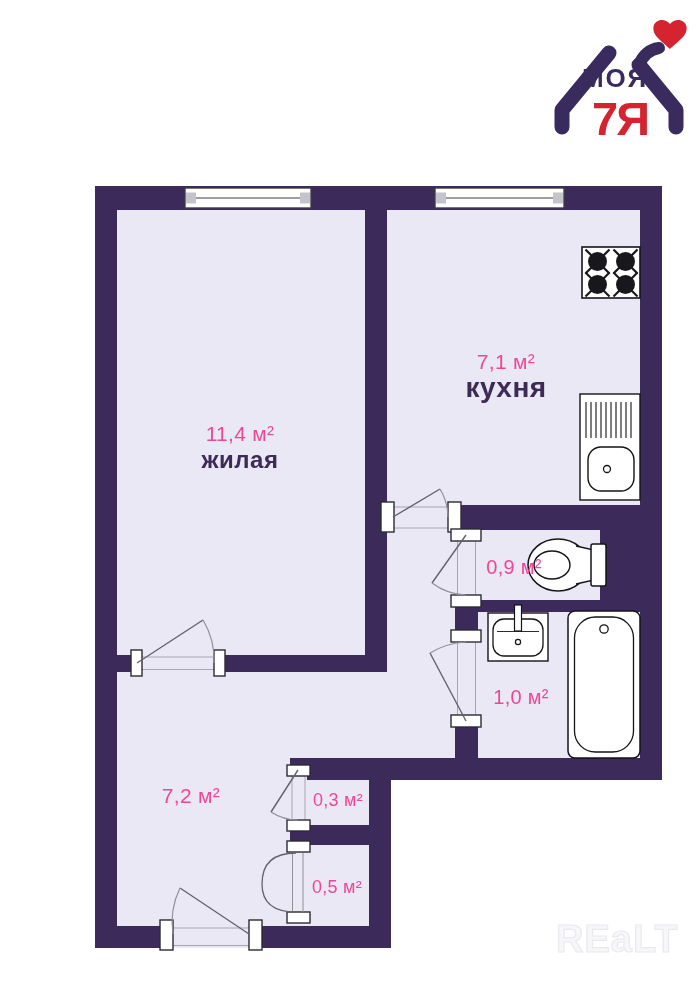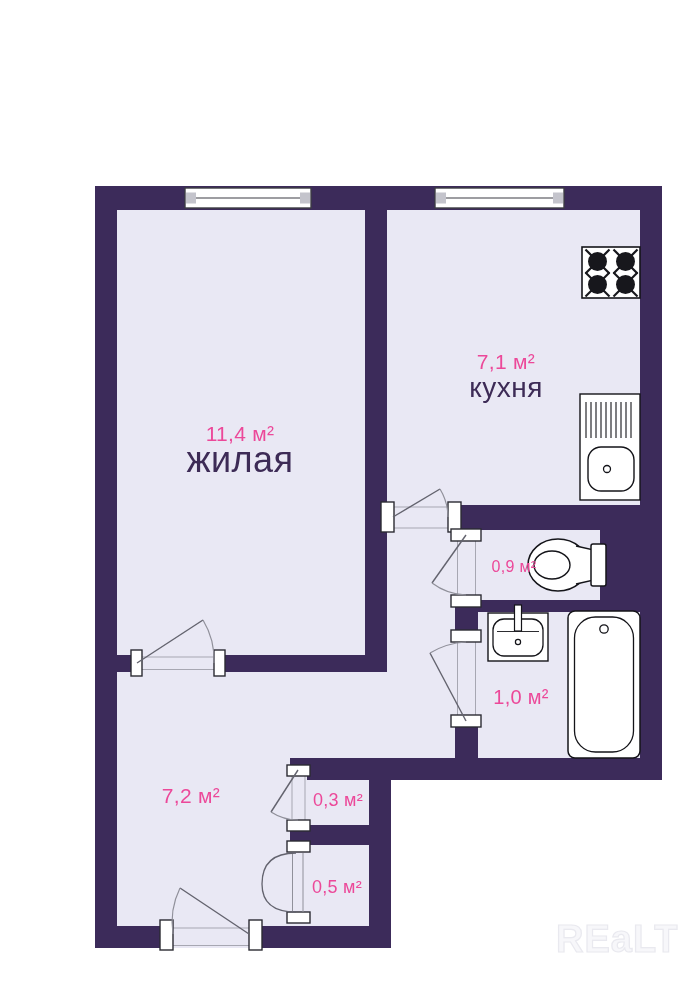--- a/index.html
+++ b/index.html
@@ -3,21 +3,21 @@
 <meta charset="utf-8">
 <style>
   html,body{margin:0;padding:0;background:#ffffff;}
   .stage{
     position:relative;width:700px;height:985px;background:#ffffff;overflow:hidden;
     font-family:"Liberation Sans","DejaVu Sans",sans-serif;
   }
   .plan-svg{position:absolute;left:0;top:0;}
   .lbl{position:absolute;transform:translate(-50%,-50%);white-space:nowrap;line-height:1;}
   .area{font-size:21px;color:#ec4899;letter-spacing:.3px;}
-  .rname{font-weight:400;color:#3d2b56;letter-spacing:.5px;}
+  .rname{font-weight:700;color:#3d2b56;letter-spacing:.5px;}
   .logo{position:absolute;left:543px;top:8px;width:152px;height:138px;}
   .watermark{
     position:absolute;left:556px;top:918px;font-size:38px;font-weight:700;
     letter-spacing:1px;color:#f7f7fa;-webkit-text-stroke:1.2px #e9e9ef;
   }
 </style>
 </head>
 <body>
 
 <div class="stage">
@@ -187,31 +187,43 @@
     </g>
 
     <g>
       <rect x="568" y="611" width="72" height="147" rx="7" fill="#ffffff" stroke="#141419" stroke-width="1.5"></rect>
       <rect x="574.5" y="617" width="59" height="135" rx="21" fill="none" stroke="#141419" stroke-width="1.3"></rect>
       <circle cx="604" cy="629" r="4.2" fill="none" stroke="#141419" stroke-width="1.3"></circle>
     </g>
   </svg>
 
   <div class="lbl area" style="left:240px;top:433px">11,4 м²</div>
-  <div class="lbl rname" style="left:240px;top:460px;font-size:36px">жилая</div>
+  <div class="lbl rname" style="left:240px;top:460px;font-size:24px">жилая</div>
 
   <div class="lbl area" style="left:506px;top:361px">7,1 м²</div>
   <div class="lbl rname" style="left:506px;top:388px;font-size:28px">кухня</div>
 
-  <div class="lbl area" style="left:514px;top:567px;font-size:16px">0,9 м²</div>
+  <div class="lbl area" style="left:514px;top:567px;font-size:20px">0,9 м²</div>
 
   <div class="lbl area" style="left:521px;top:697px;font-size:20px">1,0 м²</div>
 
   <div class="lbl area" style="left:191px;top:795px">7,2 м²</div>
 
   <div class="lbl area" style="left:338px;top:800px;font-size:18px">0,3 м²</div>
 
   <div class="lbl area" style="left:337px;top:887px;font-size:18px">0,5 м²</div>
 
+  <div class="logo">
+    <svg width="152" height="138" viewBox="0 0 152 138">
+      <g fill="none" stroke="#3a2b5e" stroke-width="15" stroke-linecap="round" stroke-linejoin="round">
+        <path d="M 19 119 L 19 102 L 66 45"></path>
+        <path d="M 133 119 L 133 102 L 96 57"></path>
+        <path d="M 96 57 Q 102 42 116 40" stroke-width="12"></path>
+      </g>
+      <path fill="#d52330" d="M 127 41 C 119 33 109 28 110.5 18.5 C 112 11 122 9.5 127 16 C 132 9.5 142 11 143.5 18.5 C 145 28 135 33 127 41 Z"></path>
+      <text x="72" y="79" text-anchor="middle" font-size="26" font-weight="bold" letter-spacing="2" fill="#3a2b5e">МОЯ</text>
+      <text x="77" y="127" text-anchor="middle" font-size="47" font-weight="bold" letter-spacing="-2" fill="#d52330">7Я</text>
+    </svg>
+  </div>
 
   <div class="watermark">REaLT</div>
 
 </div>
 
 </body></html>

